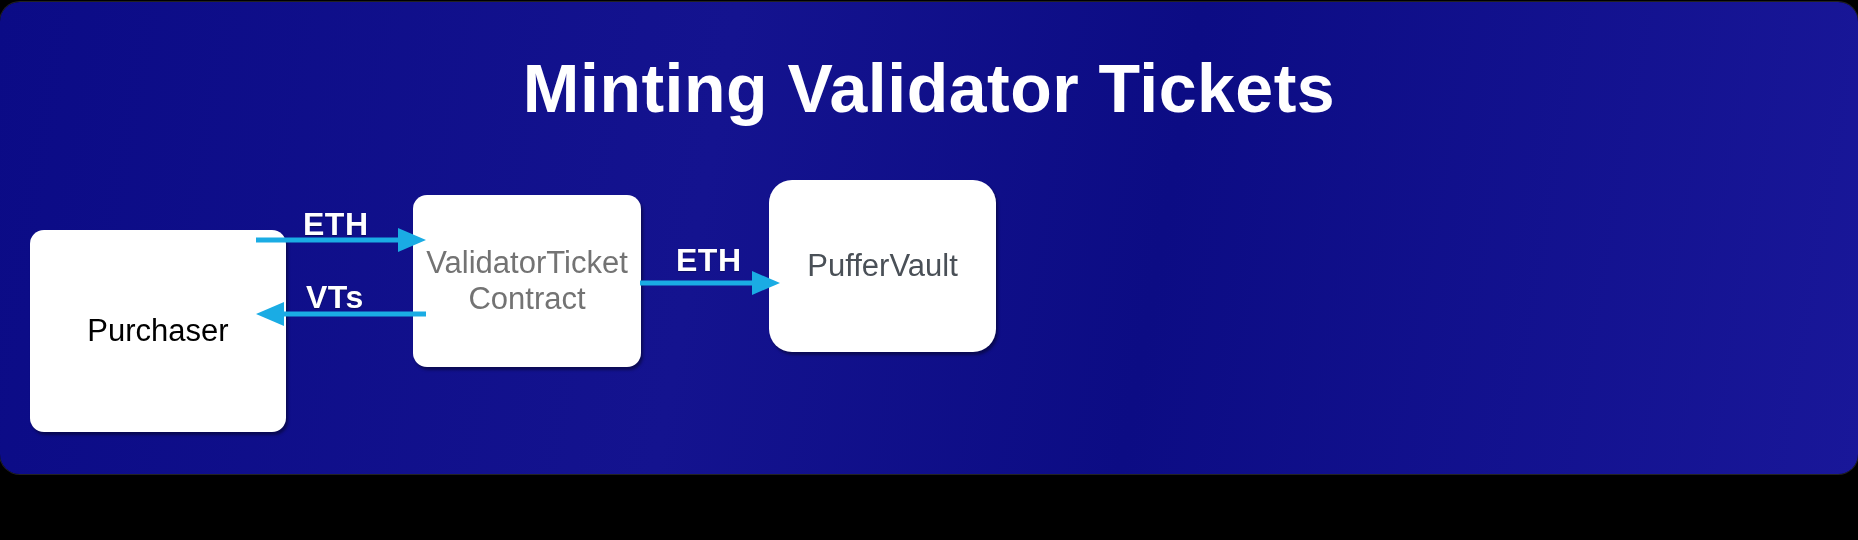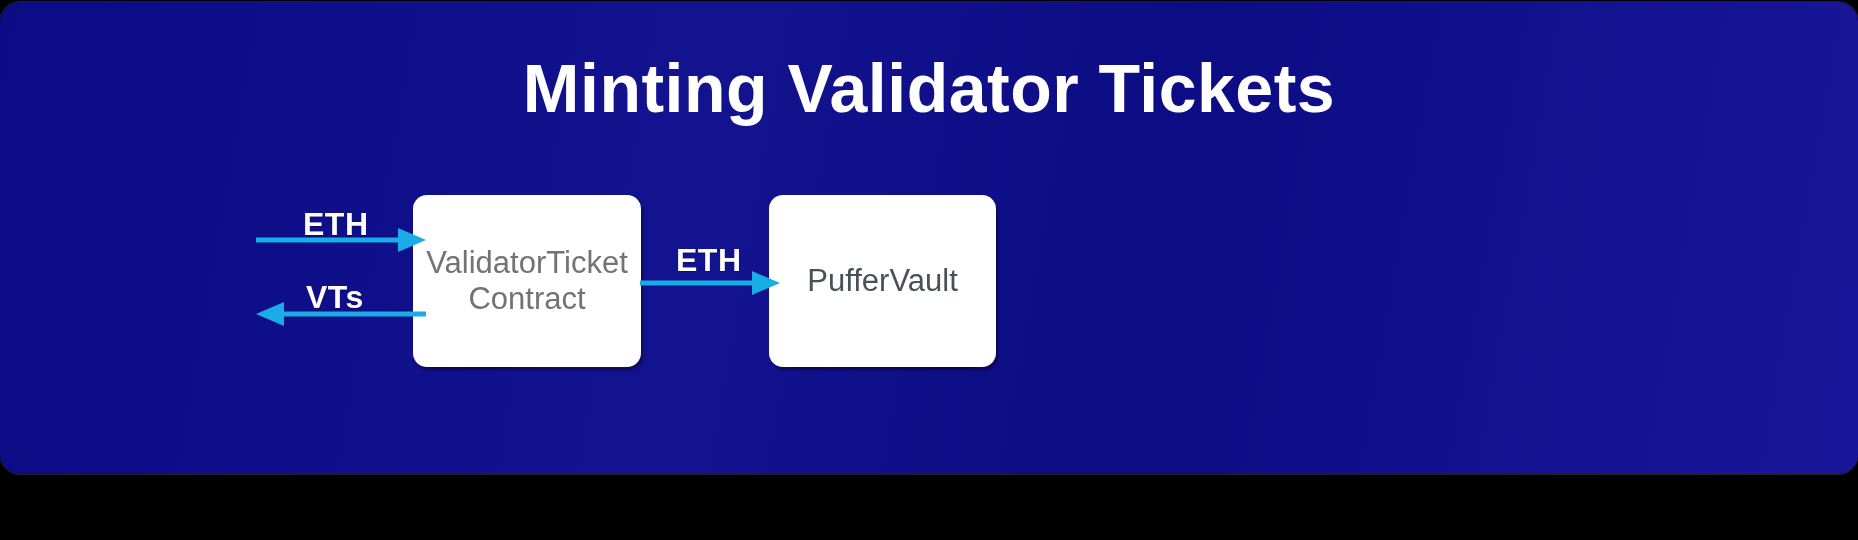--- a/index.html
+++ b/index.html
@@ -81,23 +81,24 @@
   #box-validator-ticket {
     left: 413px;
     top: 193px;
     width: 228px;
     height: 172px;
   }
   #box-validator-ticket .node-label { color: #737373; }
 
   #box-puffer-vault {
     left: 769px;
-    top: 193px;
+    top: 178px;
     width: 227px;
     height: 172px;
+    border-radius: 23px;
   }
   #box-puffer-vault .node-label { color: #4a5057; }
 
   
   .arrow-svg {
     position: absolute;
     overflow: visible;
   }
   .arrow-label {
     position: absolute;
@@ -136,20 +137,23 @@
 </style>
 </head>
 <body>
 
 <div id="stage">
 
   <div id="slide-panel">
 
     <div id="slide-title">Minting Validator Tickets</div>
 
+    <div class="node-box" id="box-purchaser">
+      <span class="node-label">Purchaser</span>
+    </div>
 
     <div class="node-box" id="box-validator-ticket">
       <span class="node-label">ValidatorTicket
 Contract</span>
     </div>
 
     <div class="node-box" id="box-puffer-vault">
       <span class="node-label">PufferVault</span>
     </div>
 

